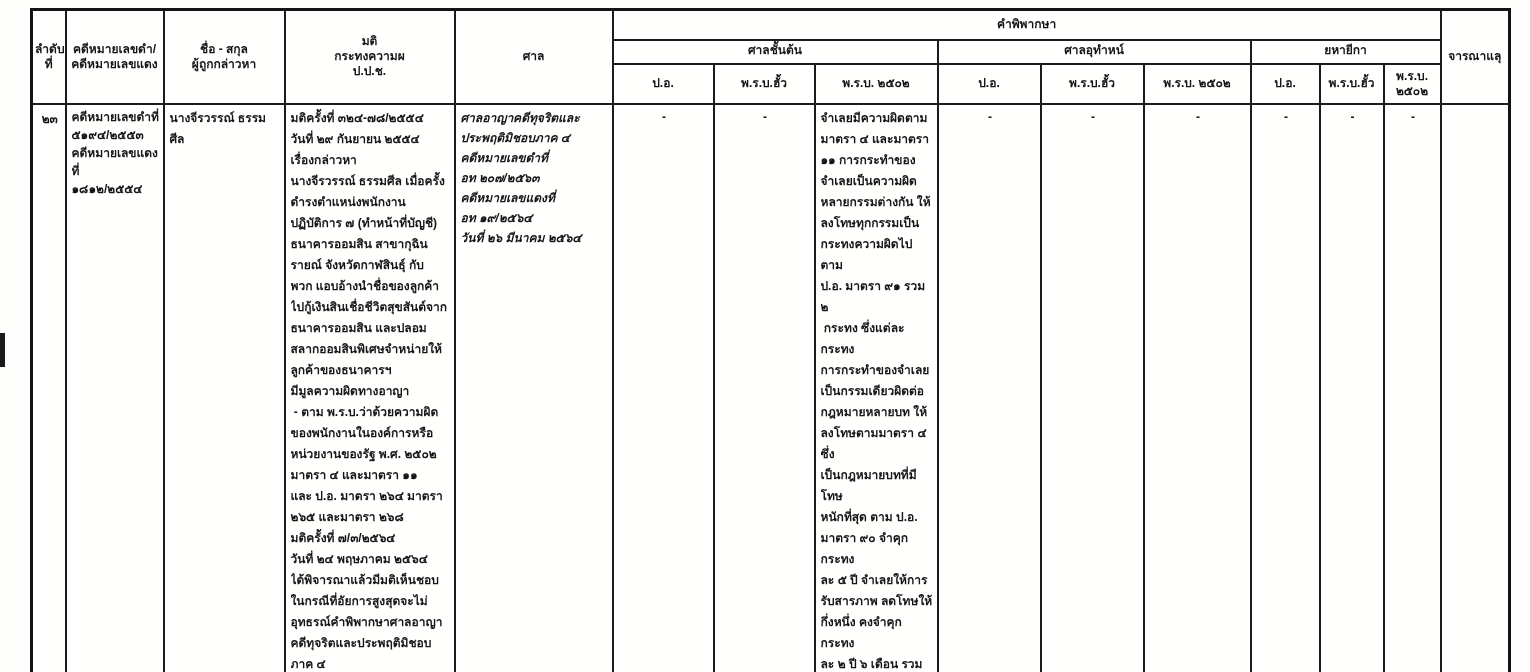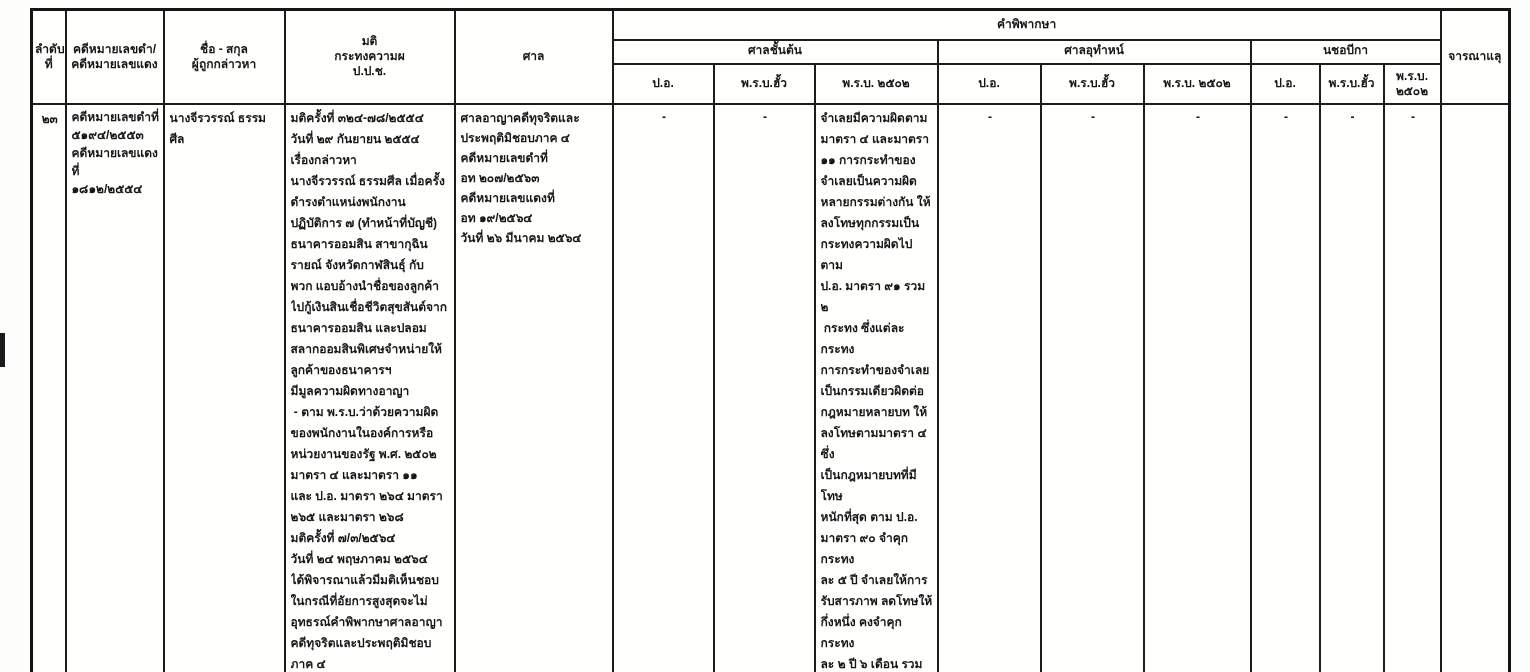--- a/index.html
+++ b/index.html
@@ -13,21 +13,21 @@
 
   thead th { font-size:12px; font-weight:bold; text-align:center; vertical-align:middle;
     padding:1px 2px; line-height:15px; white-space:pre-line; }
   thead tr.h1 { height:30px; }
   thead tr.h2 { height:24px;font-family:Liberation Mono, monospace; }
   thead tr.h3 { height:40px; }
 
   td { vertical-align:top; font-size:12px; font-weight:bold; padding:3px 3px 0 5px; }
   .multiline { white-space:pre-wrap; overflow:hidden; line-height:21px; max-height:566px; }
   .cell-case .multiline { line-height:18px; }
-  .cell-court .multiline { line-height:20px; }
+  .cell-court .multiline { line-height:20px;font-style:italic; }
   .seq { text-align:center; padding-top:4px; }
   .dash { text-align:center; padding-top:2px; line-height:20px; }
 
   .scan-artifact { position:absolute; left:0; top:333px; width:5px; height:34px; background:#1a1a1a; }
 </style>
 </head>
 <body>
 
 <div class="page">
   <div class="scan-artifact"></div>
@@ -62,21 +62,21 @@
         <th rowspan="3">มติ
 กระทงความผ
 ป.ป.ช.</th>
         <th rowspan="3">ศาล</th>
         <th colspan="9">คำพิพากษา</th>
         <th rowspan="3">จารณาแลุ</th>
       </tr>
       <tr class="h2">
         <th colspan="3">ศาลชั้นต้น</th>
         <th colspan="3">ศาลอุทำหน์</th>
-        <th colspan="3">นชอบีกา</th>
+        <th colspan="3">ยหายีกา</th>
       </tr>
       <tr class="h3">
         <th>ป.อ.</th>
         <th>พ.ร.บ.ฮั้ว</th>
         <th>พ.ร.บ. ๒๕๐๒</th>
         <th>ป.อ.</th>
         <th>พ.ร.บ.ฮั้ว</th>
         <th>พ.ร.บ. ๒๕๐๒</th>
         <th>ป.อ.</th>
         <th>พ.ร.บ.ฮั้ว</th>

